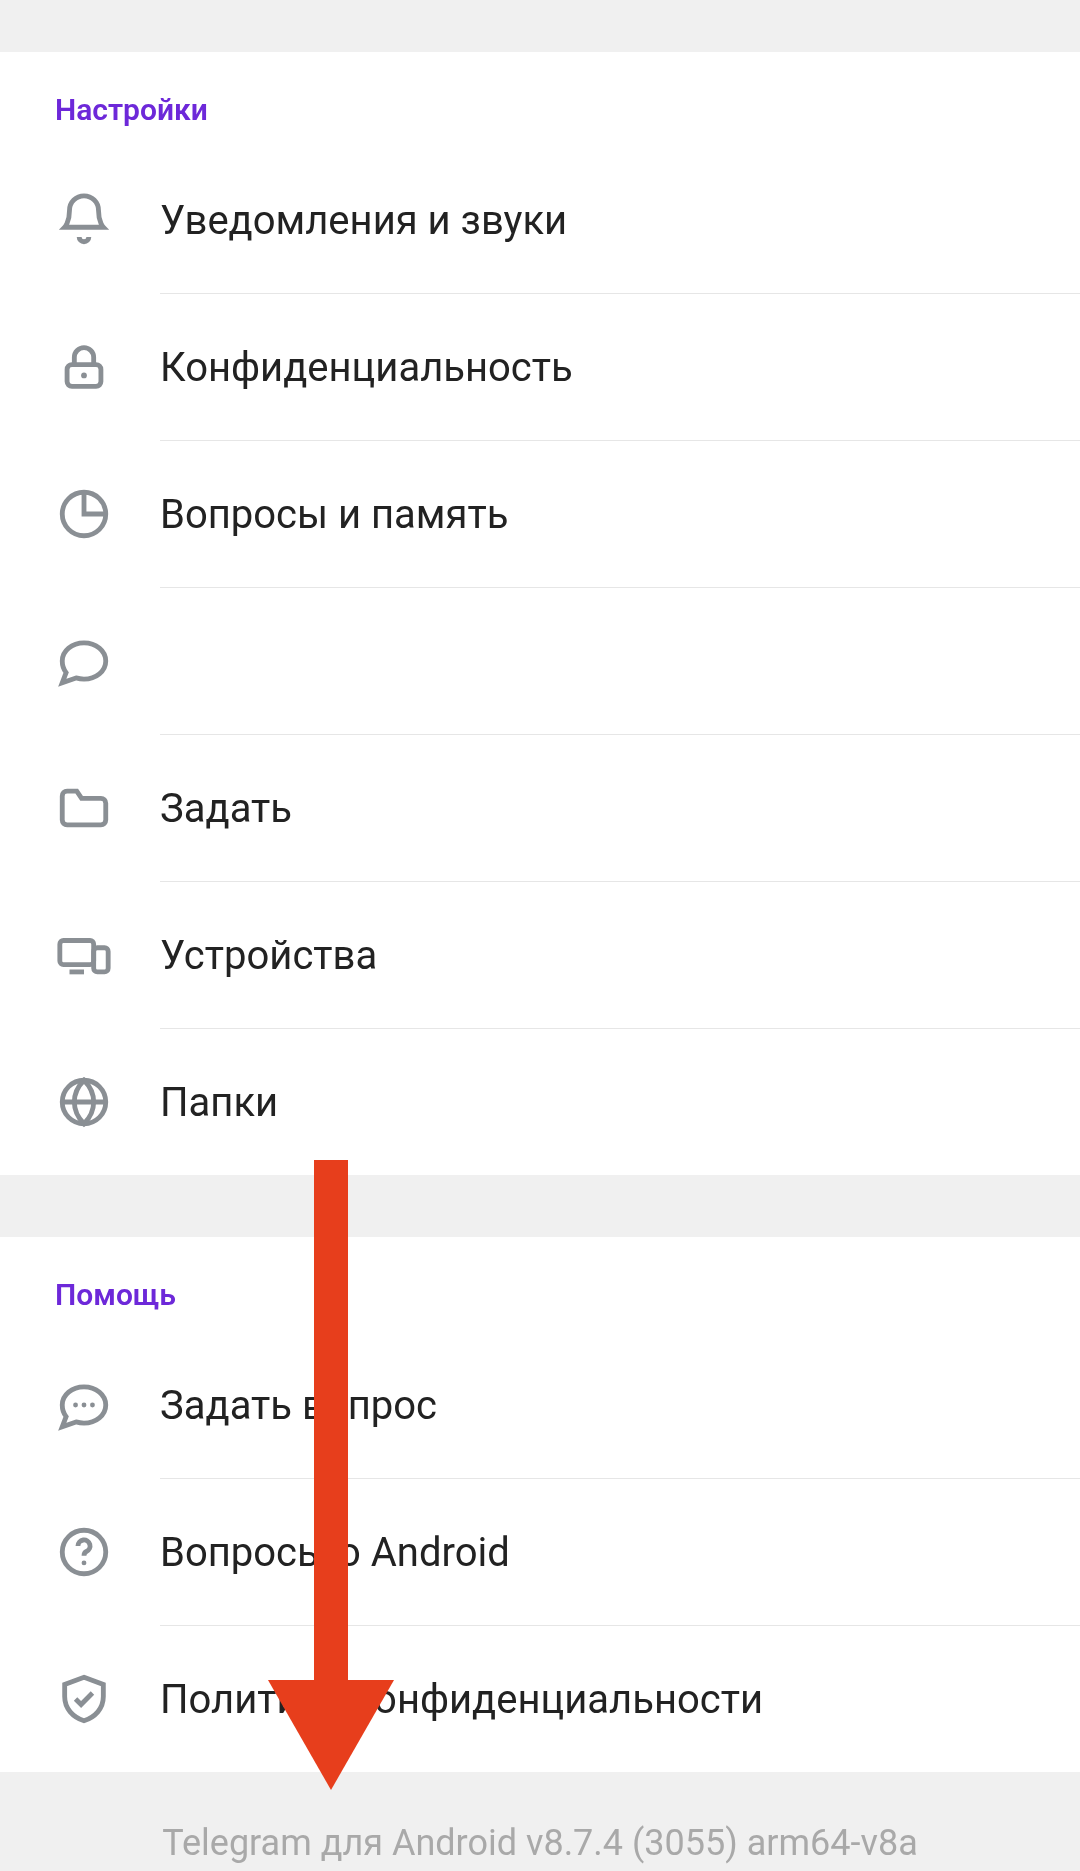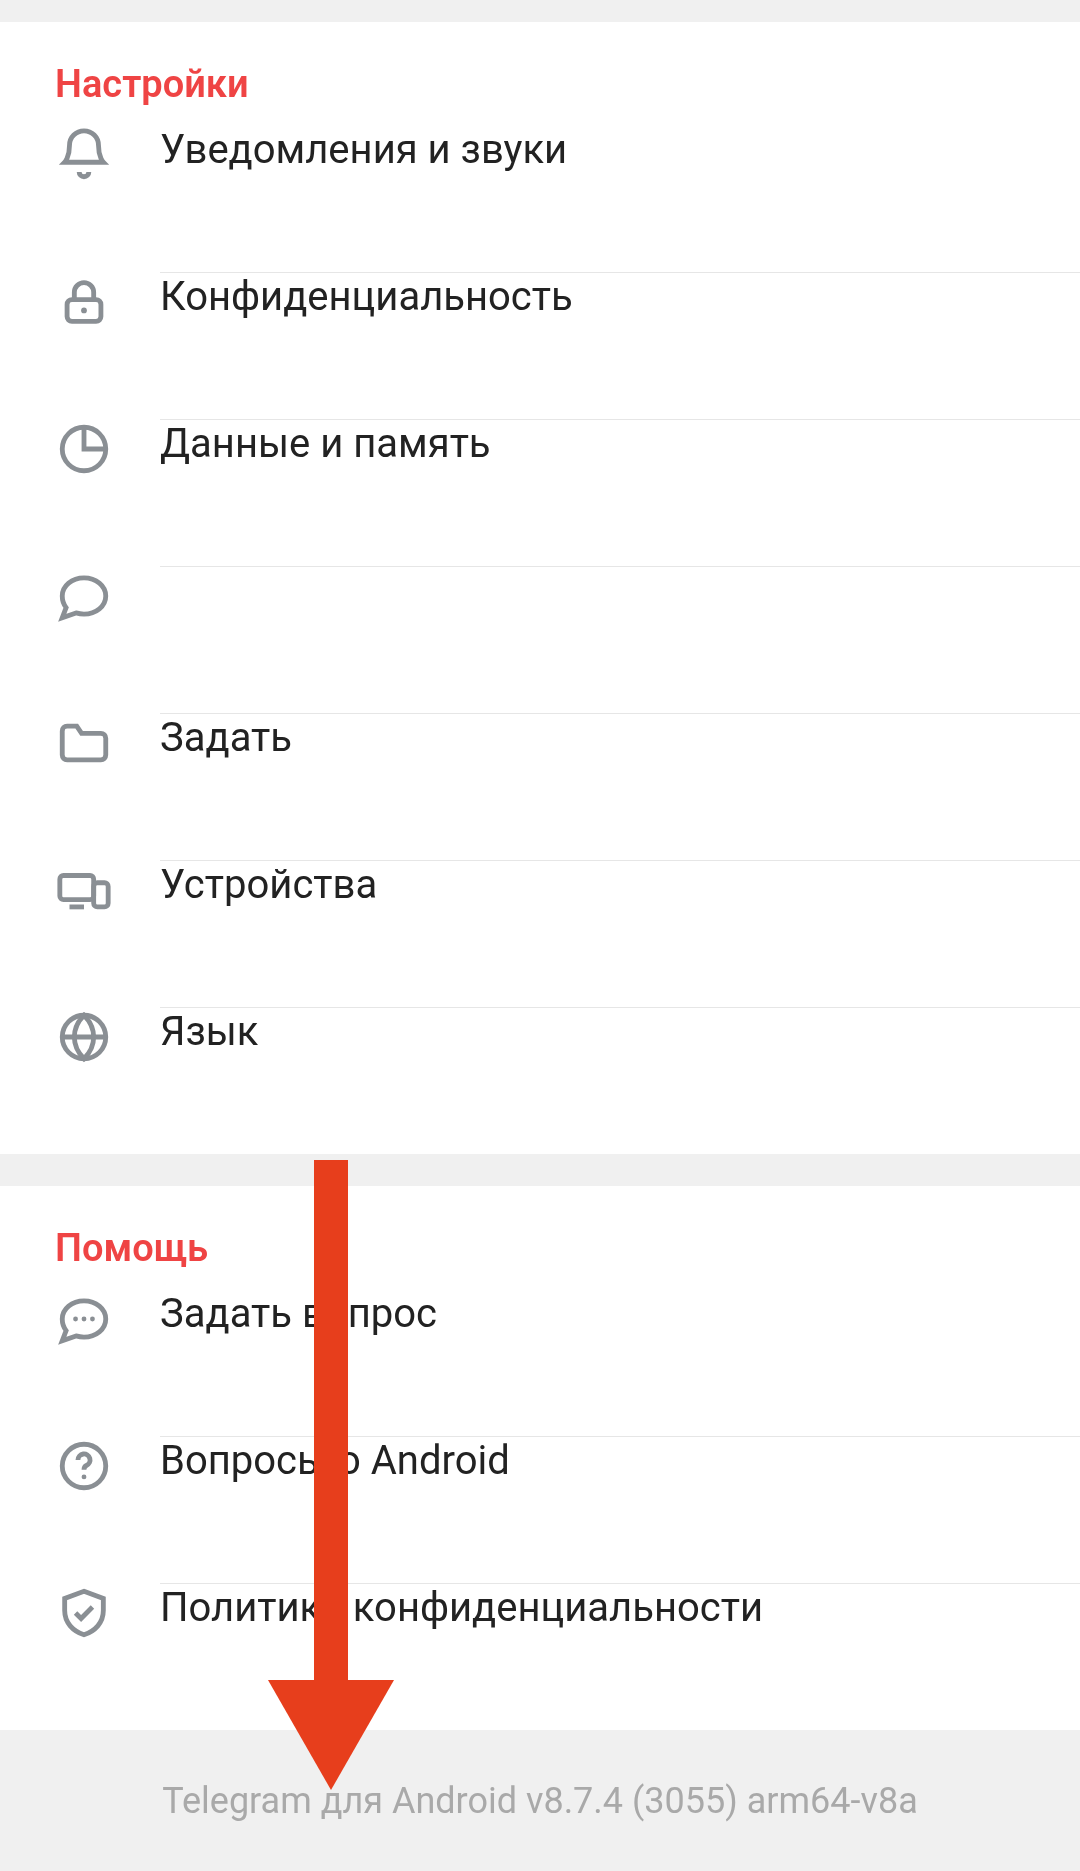--- a/index.html
+++ b/index.html
@@ -1,27 +1,28 @@
 <!DOCTYPE html>
 <html><head>
 <meta charset="utf-8">
 <style>
   * { box-sizing: border-box; margin: 0; padding: 0; }
   html, body { width: 1080px; background: #f0f0f0; font-family: -apple-system, "Segoe UI", Roboto, Arial, sans-serif; color: #222; }
   .gap-top { height: 22px; background: #f0f0f0; }
   .card { background: #fff; }
   .section-title {
-    color: #ef4444;
-    font-size: 38px;
+    color: #6d28d9;
+    font-size: 30px;
     font-weight: 600;
     padding: 40px 55px 20px 55px;
+    margin-top: 30px;
   }
   .row {
     display: flex;
-    align-items: flex-start;
+    align-items: center;
     padding: 0 55px;
     height: 146px;
     cursor: pointer;
   }
   .icon-slot {
     width: 105px;
     display: flex;
     align-items: center;
     justify-content: flex-start;
   }
@@ -86,21 +87,21 @@
         <div class="divider"></div>
       </div>
 
     <div class="row">
       <span class="icon-slot">
         <svg viewBox="0 0 24 24">
             <circle cx="12" cy="12" r="9"></circle>
             <path d="M12 3v9h9"></path>
           </svg>
       </span>
-      <span class="row-label">Данные и память</span>
+      <span class="row-label">Вопросы и память</span>
     </div>
     <div class="divider-wrap">
         <div class="divider"></div>
       </div>
 
     <div class="row">
       <span class="icon-slot">
         <svg viewBox="0 0 24 24">
             <path d="M21 12c0 4.2-4 7.5-9 7.5-1.2 0-2.3-.2-3.3-.5L3 21l1.6-4.2C3.6 15.5 3 13.8 3 12c0-4.2 4-7.5 9-7.5s9 3.3 9 7.5z"></path>
           </svg>
@@ -137,21 +138,21 @@
       </div>
 
     <div class="row">
       <span class="icon-slot">
         <svg viewBox="0 0 24 24">
             <circle cx="12" cy="12" r="9"></circle>
             <path d="M3 12h18"></path>
             <path d="M12 3c2.5 2.5 4 5.5 4 9s-1.5 6.5-4 9c-2.5-2.5-4-5.5-4-9s1.5-6.5 4-9z"></path>
           </svg>
       </span>
-      <span class="row-label">Язык</span>
+      <span class="row-label">Папки</span>
     </div>
   </div>
 
   <div class="section-gap"></div>
 
   <div class="card">
     <div class="section-title">Помощь</div>
 
     <div class="row">
       <span class="icon-slot">

